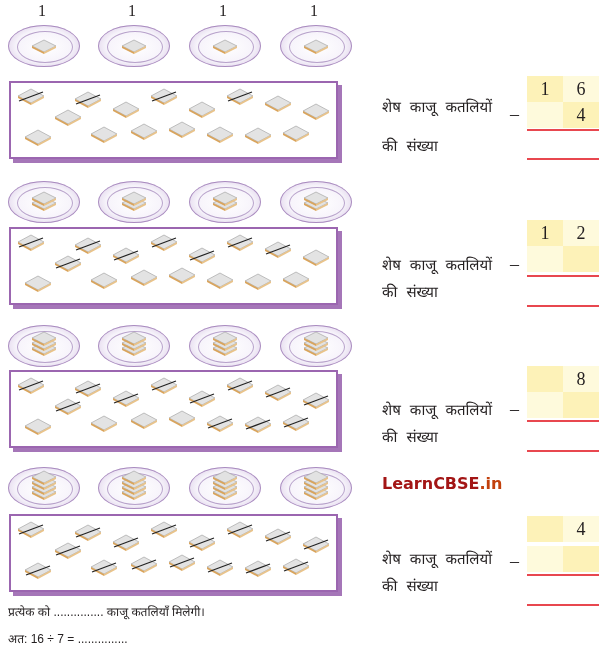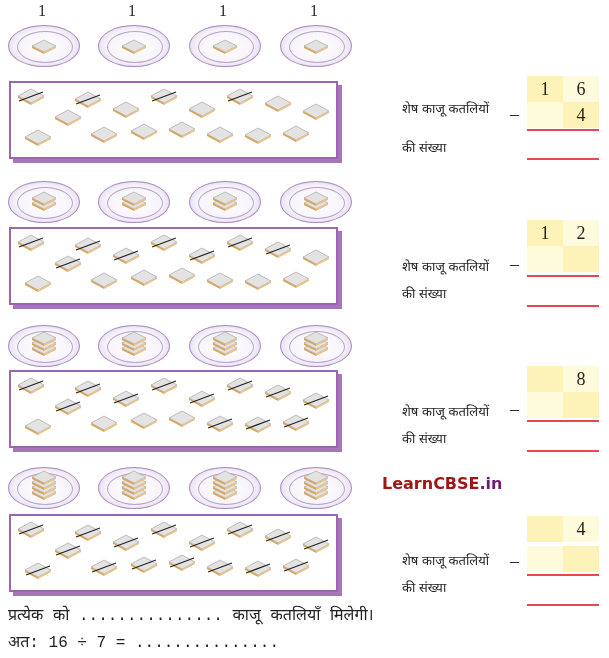--- a/index.html
+++ b/index.html
@@ -8,30 +8,30 @@
   .abs { position:absolute; }
   .num-label { font-family:"Liberation Serif",serif; font-size:16px; width:20px; text-align:center; }
   .plate { position:absolute; width:72px; height:42px; border-radius:50%;
            background:radial-gradient(ellipse at center,#ffffff 0%,#f6f3fa 55%,#e9e0f1 70%,#c8b4d9 78%,#b79cc9 88%,#d8c8e6 100%);
            box-shadow: inset 0 0 0 1px #a98bbf; }
   .plate-inner { position:absolute; left:9px; top:6px; width:54px; height:30px; border-radius:50%;
            border:1px solid #b8a3cb; background:radial-gradient(ellipse at center,#ffffff 0%,#f7f4fb 70%,#e9e1f2 100%); }
   .box { position:absolute; left:9px; width:325px; height:74px; background:#fff;
          border:2px solid #9b66b0; box-shadow:4px 4px 0 #a576b8; }
   .stack { position:absolute; left:22px; }
-  .label { font-family:Liberation Sans, sans-serif; font-size:13px; line-height:26px;margin-left:20px; }
+  .label { font-family:Liberation Mono, monospace; font-size:15px; line-height:26px; }
   .minus { font-family:"Liberation Serif",serif; font-size:18px; }
   .cell { position:absolute; width:36px; height:26px; font-family:"Liberation Serif",serif;
           font-size:18px; text-align:center; line-height:26px; color:#231f20; }
   .c-dark { background:#fdf2b8; }
   .c-light { background:#fefadc; }
   .redline { position:absolute; height:2px; width:72px; background:#e8474f; }
   .logo { font-family:"DejaVu Sans",sans-serif; font-weight:bold; font-size:16px; }
-  .logo .a { color:#a31515; } .logo .b { color:#a31515; } .logo .c { color:#701a75; }
-  .bottom-text { font-family:Liberation Mono, monospace; font-size:16px; }
+  .logo .a { color:#a31515; } .logo .b { color:#a31515; } .logo .c { color:#c2410c; }
+  .bottom-text { font-family:Liberation Sans, sans-serif; font-size:12px; }
 </style>
 </head>
 <body>
 
 <div>
   <span class="abs num-label" style="left:32px;top:2px;">1</span>
   <span class="abs num-label" style="left:122px;top:2px;">1</span>
   <span class="abs num-label" style="left:213px;top:2px;">1</span>
   <span class="abs num-label" style="left:304px;top:2px;">1</span>
 

